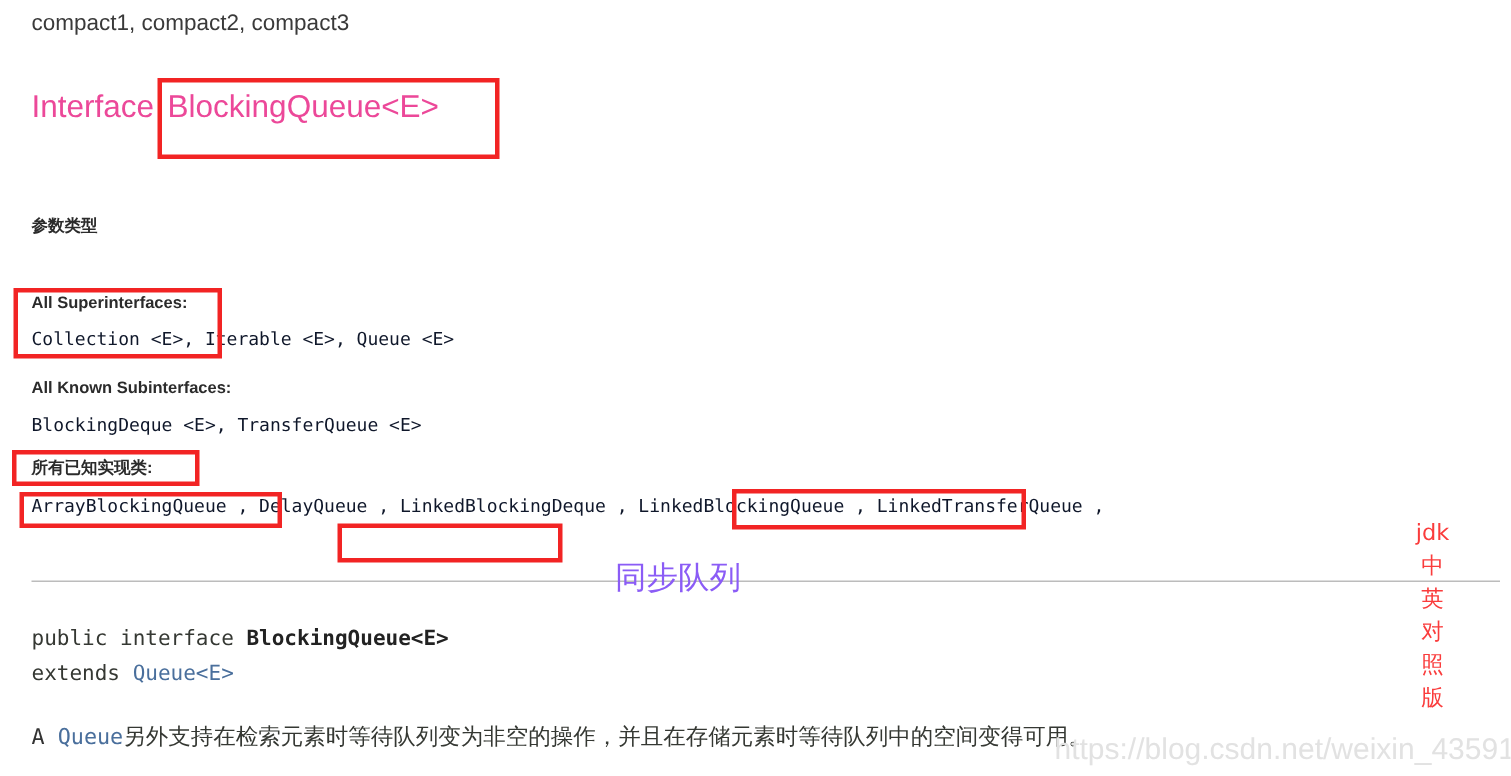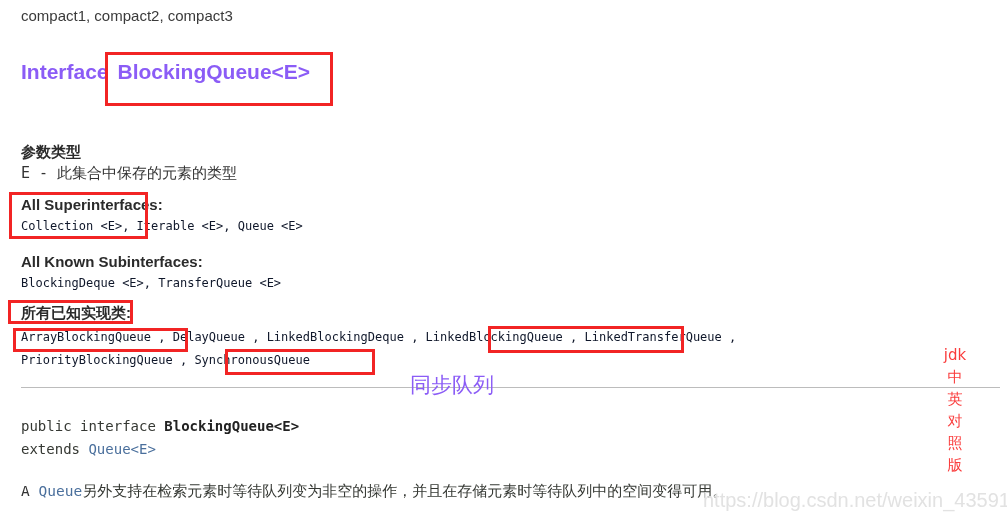--- a/index.html
+++ b/index.html
@@ -43,32 +43,32 @@
   }
   #crumb-1 { top: 7px; }
   #crumb-2 { top: 31px; }
 
   
   #title-row {
     position: absolute;
     left: 21px;
     top: 60px;
     font-size: 21px;
-    font-weight: bold;
-    color: #8b5cf6;
+    font-weight: normal;
+    color: #ec4899;
     white-space: nowrap;
     letter-spacing: 0px;
   }
   #title-row .kw { margin-right: 9px; }
 
   
   .sec-label {
     position: absolute;
     left: 21px;
-    font-size: 15px;
+    font-size: 11px;
     font-weight: bold;
     color: #2b2b2b;
     white-space: nowrap;
   }
   .body-line {
     position: absolute;
     left: 21px;
     white-space: nowrap;
   }
 
@@ -153,34 +153,32 @@
 <div class="page">
 
   <div class="crumb" id="crumb-1">compact1, compact2, compact3</div>
 
   <div id="title-row">
     <span class="kw">Interface</span><span>BlockingQueue&lt;E&gt;</span>
   </div>
   <div class="redbox" style="left:105px; top:52px; width:228px; height:54px;"></div>
 
   <div class="sec-label" id="param-label">参数类型</div>
-  <div class="body-line" id="param-desc">E - 此集合中保存的元素的类型</div>
 
   <div class="sec-label" id="superif-label">All Superinterfaces:</div>
   <div class="body-line mono-list" id="superif-list">Collection &lt;E&gt;,  Iterable &lt;E&gt;,  Queue &lt;E&gt;</div>
   <div class="redbox" style="left:9px; top:192px; width:139px; height:47px;"></div>
 
   <div class="sec-label" id="subif-label">All Known Subinterfaces:</div>
   <div class="body-line mono-list" id="subif-list">BlockingDeque &lt;E&gt;,  TransferQueue &lt;E&gt;</div>
 
   <div class="sec-label" id="impl-label">所有已知实现类:</div>
   <div class="redbox" style="left:8px; top:300px; width:125px; height:24px;"></div>
 
   <div class="body-line mono-list" id="impl-list-1">ArrayBlockingQueue ,  DelayQueue ,  LinkedBlockingDeque ,  LinkedBlockingQueue ,  LinkedTransferQueue ,</div>
-  <div class="body-line mono-list" id="impl-list-2">PriorityBlockingQueue ,  SynchronousQueue</div>
 
   <div class="redbox" style="left:13px; top:328px; width:175px; height:24px;"></div>
   <div class="redbox" style="left:488px; top:326px; width:196px; height:27px;"></div>
   <div class="redbox" style="left:225px; top:349px; width:150px; height:26px;"></div>
 
   <div id="divider"></div>
   <div id="sync-note">同步队列</div>
 
   <div class="body-line mono" id="sig-1">
     <span>public interface </span><span style="font-weight:bold;color:#222;">BlockingQueue&lt;E&gt;</span>

